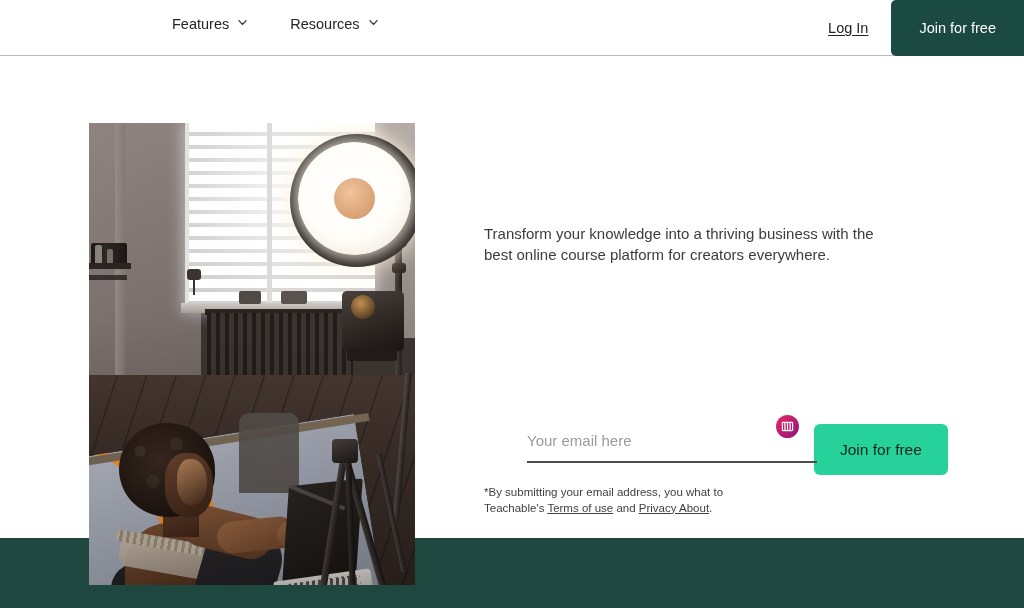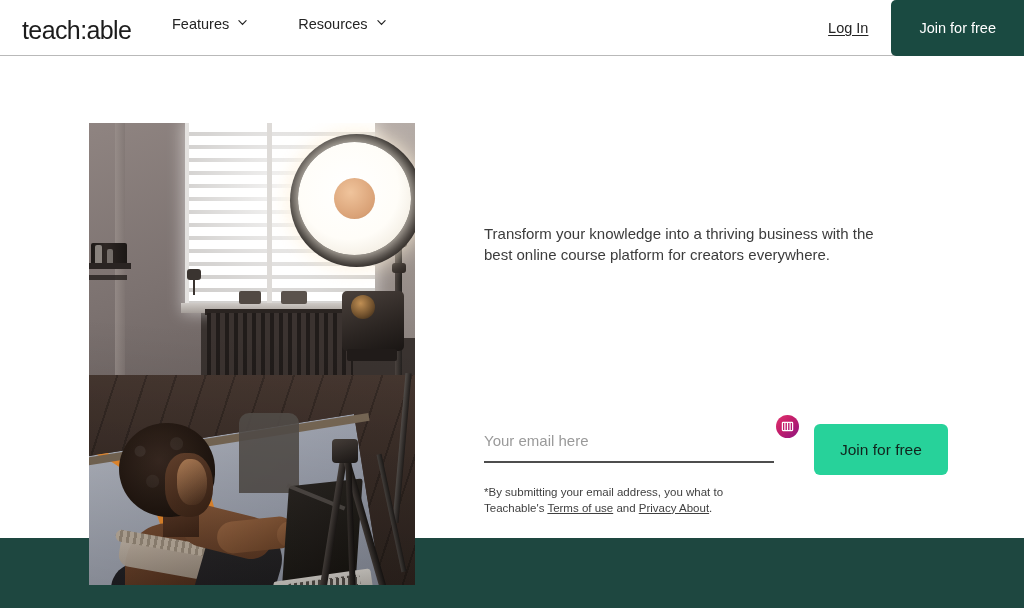--- a/index.html
+++ b/index.html
@@ -45,21 +45,21 @@
     font-family: "Liberation Sans", sans-serif;
     white-space: nowrap;
   }
   .nav-links {
     position: absolute;
     left: 172px;
     top: 0;
     height: 48px;
     display: flex;
     align-items: center;
-    gap: 15px;
+    gap: 7px;
   }
   .nav-item {
     display: flex;
     align-items: center;
     gap: 9px;
     padding: 0 18px;
     font-size: 14.5px;
     color: #242424;
     cursor: pointer;
     white-space: nowrap;
@@ -506,20 +506,21 @@
     width: 290px;
     border: none;
     border-bottom: 2px solid #4d4d4d;
     outline: none;
     font-size: 15px;
     color: #2b2b2b;
     font-family: "Liberation Sans", sans-serif;
     padding: 8px 0 12px 0;
     background: transparent;
     box-sizing: border-box;
+    margin-left: 43px;
   }
   .email-input::placeholder {
     color: #9a9a9a;
   }
   .pw-badge {
     position: absolute;
     right: -25px;
     top: -9px;
     width: 23px;
     height: 23px;
@@ -560,21 +561,20 @@
     color: #3f3f3f;
   }
 </style>
 </head>
 <body>
 
 <div class="page">
 
   <div class="navbar">
 
-    <div class="logo">teach:able</div>
 
     <nav class="nav-links">
 
       <div class="nav-item">
         <span>Features</span>
         <span class="chev">
           <svg width="9" height="9" viewBox="0 0 10 10">
               <path d="M1 3 L5 7 L9 3" stroke="#242424" stroke-width="1.3" fill="none" stroke-linecap="round"></path>
             </svg>
         </span>

